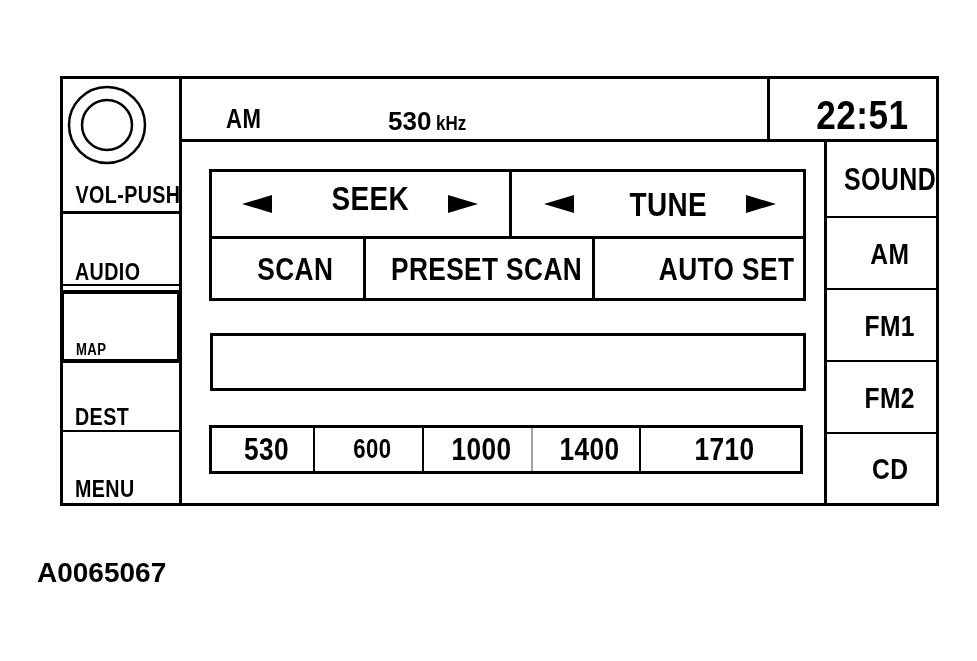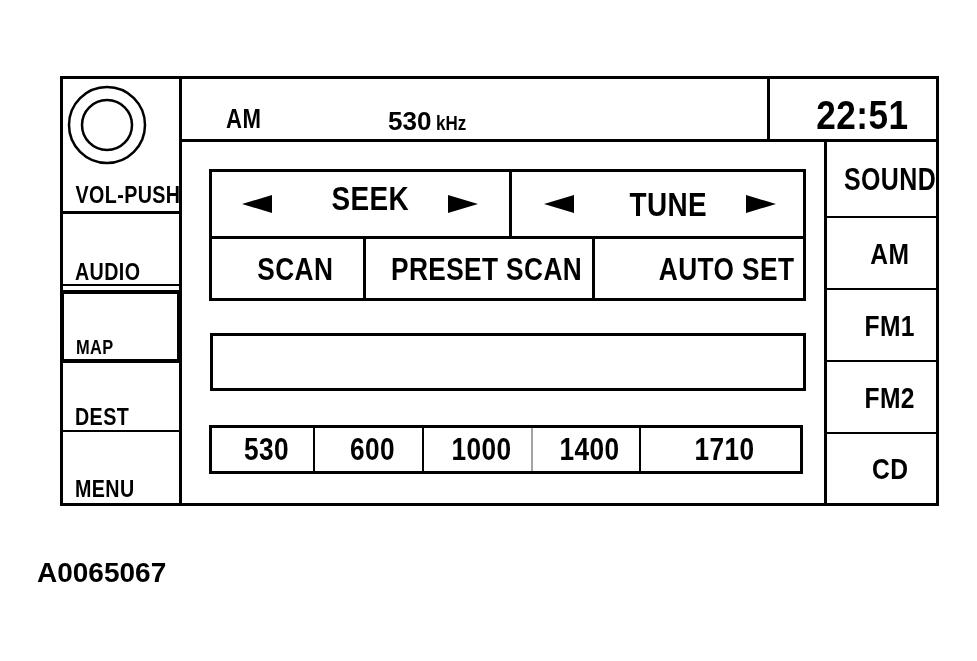--- a/index.html
+++ b/index.html
@@ -32,21 +32,21 @@
 <div class="abs cell" style="left:60px; top:178px; width:120px; height:34px; font-size:24px;">
   <span class="cond">VOL-PUSH</span>
 </div>
 <div class="abs hline" style="left:60px; top:211px; width:121px;"></div>
 
 <div class="abs cell-left btn" style="left:63px; top:214px; width:116px; height:72px; font-size:24px;">
   <span class="cond" style="transform-origin:left center;">AUDIO</span>
 </div>
 <div class="abs" style="left:60px; top:284px; width:121px; height:2px; background:#000;"></div>
 
-<div class="abs cell-left btn" style="left:60px; top:290px; width:121px; height:73px; border:4px solid #000; font-size:20px; ">
+<div class="abs cell-left btn" style="left:60px; top:290px; width:121px; height:73px; border:4px solid #000; font-size:16px; ">
   <span class="cond" style="transform-origin:left center;">MAP</span>
 </div>
 
 <div class="abs cell-left btn" style="left:63px; top:363px; width:116px; height:68px; font-size:24px;">
   <span class="cond" style="transform-origin:left center;">DEST</span>
 </div>
 <div class="abs hline" style="left:60px; top:430px; width:121px; height:2px;"></div>
 
 <div class="abs cell-left btn" style="left:63px; top:433px; width:116px; height:70px; font-size:24px;">
   <span class="cond" style="transform-origin:left center;">MENU</span>
@@ -119,21 +119,21 @@
 </div>
 
 <div class="abs" style="left:210px; top:333px; width:596px; height:58px; border:3px solid #000;">
   <span></span>
 </div>
 
 <div class="abs" style="left:209px; top:425px; width:594px; height:49px; border:3px solid #000; display:flex;">
   <div class="cell btn" style="width:93px; border-right:2px solid #000; font-size:32px;">
       <span class="cond">530</span>
     </div>
-  <div class="cell btn" style="width:99px; border-right:2px solid #000; font-size:32px;justify-content:center;">
+  <div class="cell btn" style="width:99px; border-right:2px solid #000; font-size:27px;justify-content:center;">
       <span class="cond">600</span>
     </div>
   <div class="cell btn" style="width:99px; border-right:2px solid #a3a3a3; font-size:32px;">
       <span class="cond">1000</span>
     </div>
   <div class="cell btn" style="width:98px; border-right:2px solid #000; font-size:32px;">
       <span class="cond">1400</span>
     </div>
   <div class="cell btn" style="flex:1; font-size:32px;">
       <span class="cond">1710</span>

